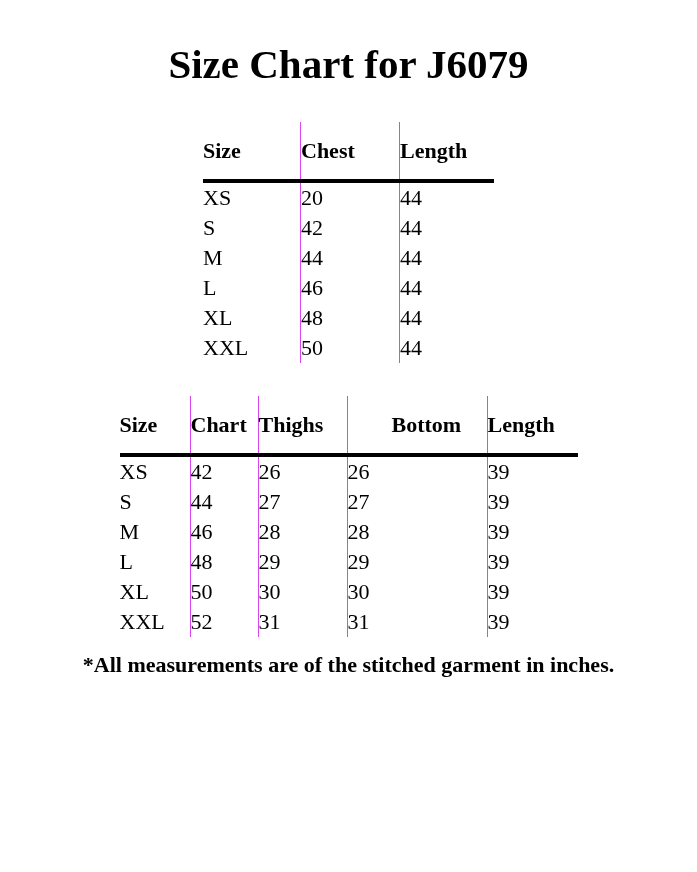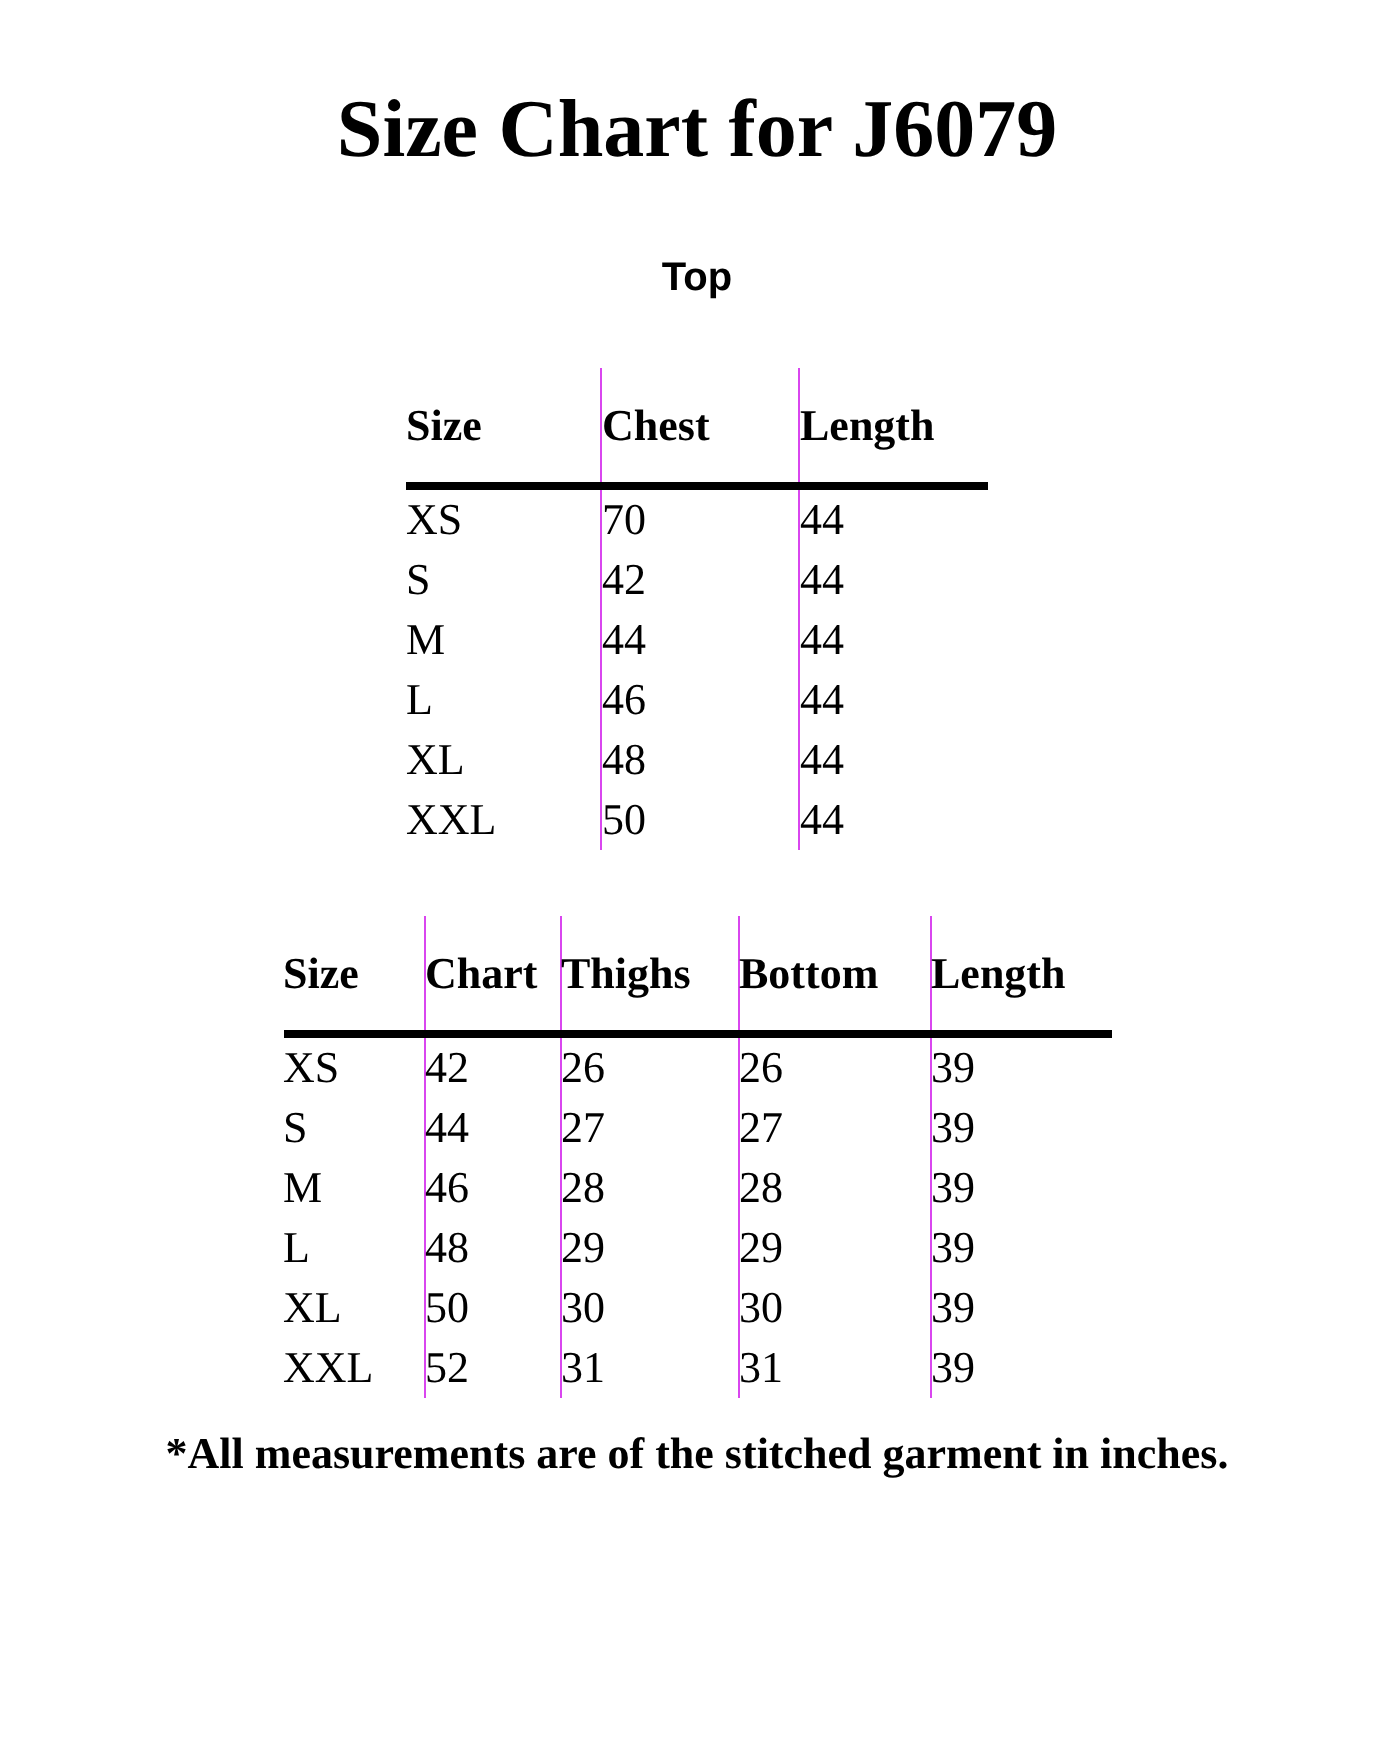--- a/index.html
+++ b/index.html
@@ -56,52 +56,51 @@
   .size-table td { height: 30px; font-weight: normal; }
   .size-table th + th,
   .size-table td + td { border-left: 1px solid #d946ef; }
   
   .table-top th:nth-child(1)  { width: 97px; }
   .table-top th:nth-child(2)  { width: 98px; }
   .table-top th:nth-child(3)  { width: 94px; }
   .table-pant th:nth-child(1) { width: 70px; }
   .table-pant th:nth-child(2) { width: 67px; }
   .table-pant th:nth-child(3) { width: 88px; }
-  .table-pant th:nth-child(4) { width: 95px; }
+  .table-pant th:nth-child(4) { width: 95px; padding-left: 44px; }
   .table-pant th:nth-child(5) { width: 90px; }
   .footnote {
     margin-top: 15px;
     text-align: center;
     font-family: "Liberation Serif", serif;
     font-weight: bold;
     font-size: 22px;
     line-height: 1.2;
   }
 </style>
 </head>
 <body>
 
 <div class="page">
 
   <h1 class="title">Size Chart for J6079</h1>
 
-  <div class="section-label label-top">Top</div>
 
   <table class="size-table table-top">
     <thead>
       <tr>
           <th>Size</th>
           <th>Chest</th>
           <th>Length</th>
         </tr>
     </thead>
     <tbody>
         <tr>
           <td>XS</td>
-          <td>70</td>
+          <td>20</td>
           <td>44</td>
         </tr>
         <tr>
           <td>S</td>
           <td>42</td>
           <td>44</td>
         </tr>
         <tr>
           <td>M</td>
           <td>44</td>

